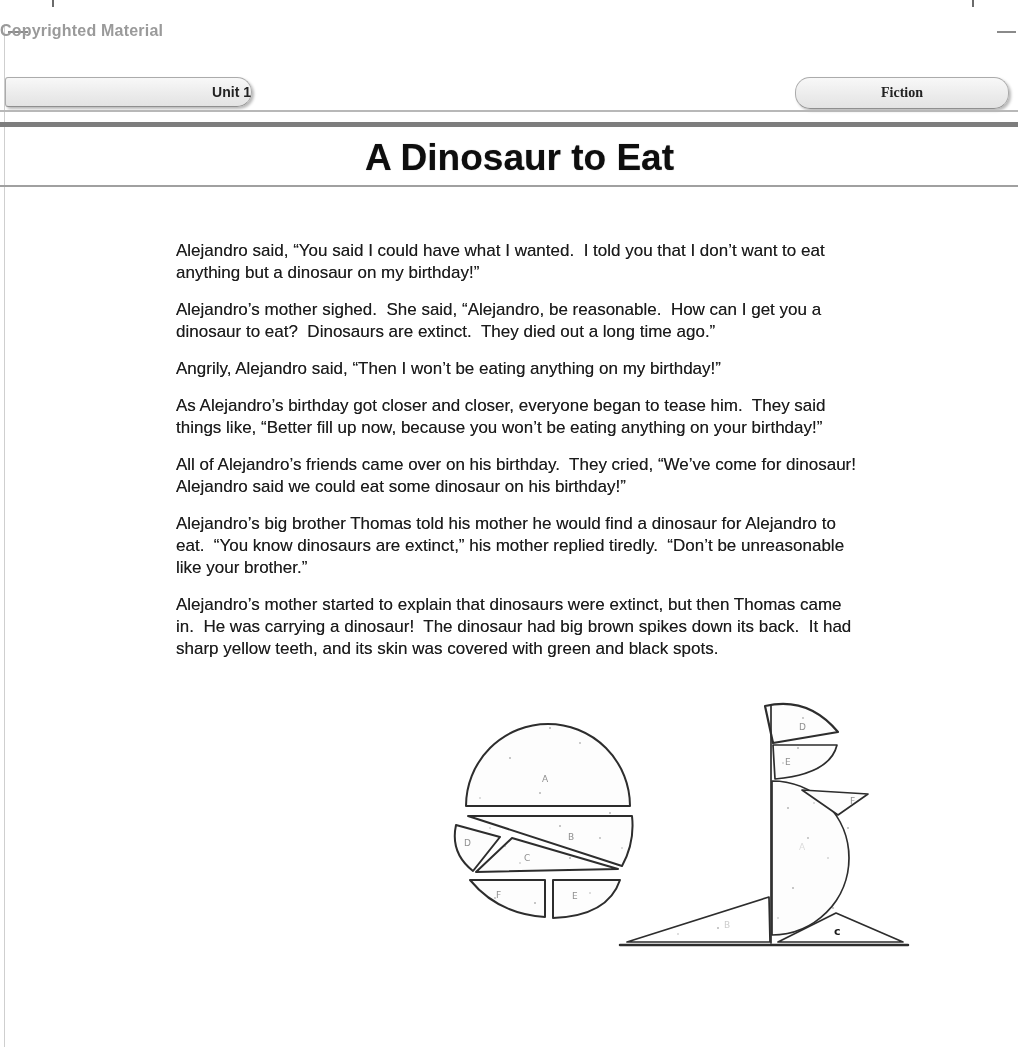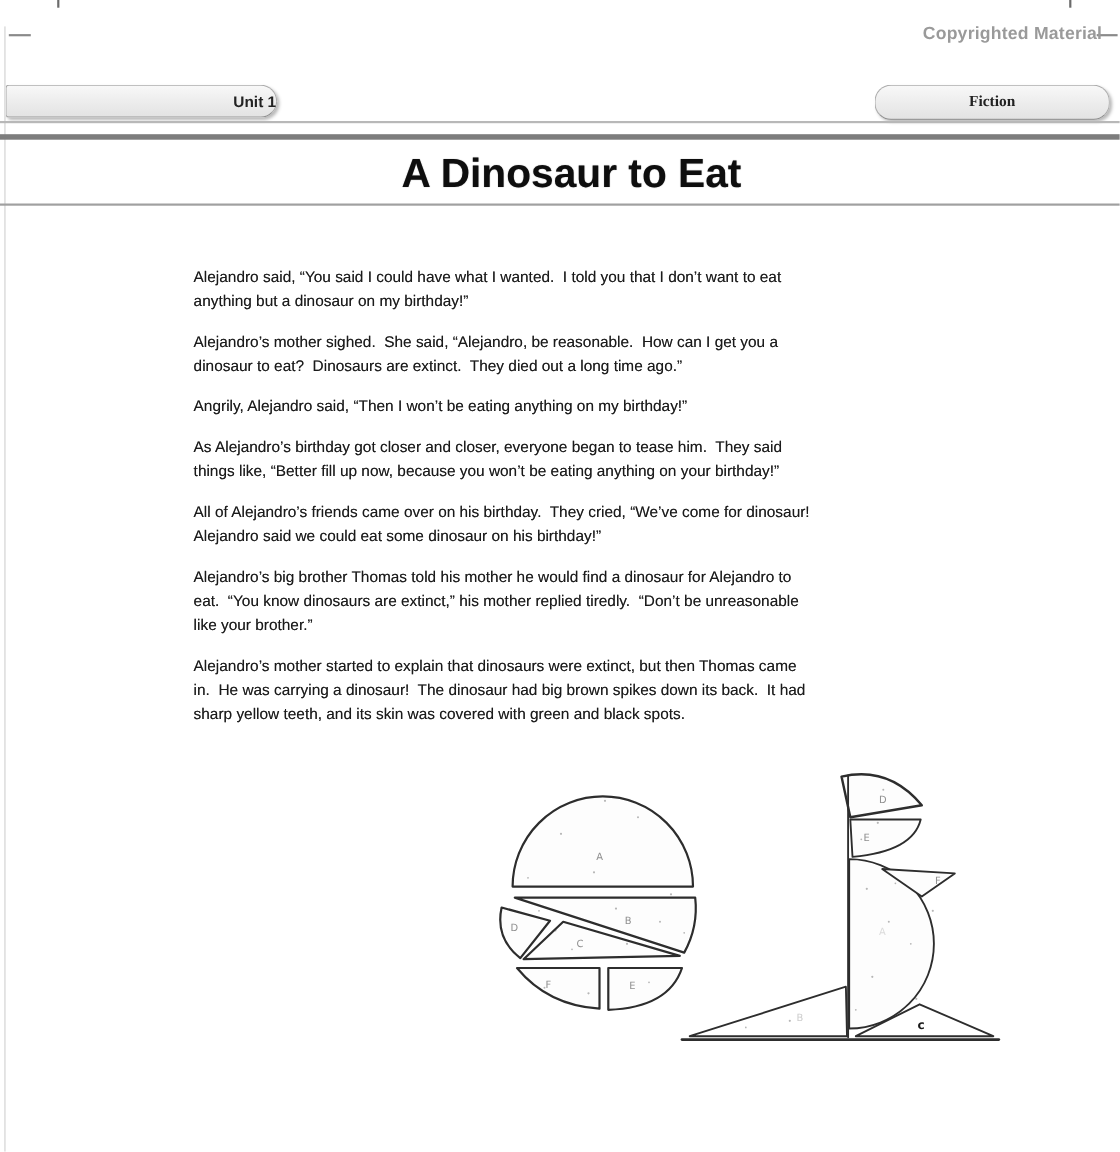--- a/index.html
+++ b/index.html
@@ -6,21 +6,21 @@
   body{position:relative;width:1018px;height:1047px;overflow:hidden;
        font-family:"Liberation Sans",sans-serif;color:#1b1b1b;}
   .abs{position:absolute;}
 
   
   .crop-v{width:2px;height:7px;background:#6b6b6b;}
   .crop-h{width:20px;height:2px;background:#8a8a8a;}
   .page-edge{left:4px;top:24px;width:1px;height:1023px;background:#cfcfcf;}
 
   
-  .copyright{left:0;right:16px;top:22px;text-align:right;font-size:16px;font-weight:bold;
+  .copyright{left:0;right:16px;top:22px;text-align:left;font-size:16px;font-weight:bold;
              color:#9a9a9a;letter-spacing:.2px;}
   .tab{top:77px;height:30px;display:flex;align-items:center;
        background:linear-gradient(180deg,#f8f8f8,#ececec 55%,#e3e3e3);
        border:1px solid #ababab;border-bottom-color:#8f8f8f;
        box-shadow:2px 2px 3px rgba(0,0,0,.28);
        font-size:14px;font-weight:bold;color:#222;}
   .tab-unit{left:5px;width:247px;border-radius:3px 15px 15px 3px;
             justify-content:flex-end;box-sizing:border-box;}
   .tab-fiction{left:795px;width:212px;border-radius:15px;justify-content:center;font-family:Liberation Serif, serif;}
 
@@ -28,21 +28,21 @@
   .rule-1{top:110px;height:2px;background:#b8b8b8;}
   .rule-2{top:122px;height:5px;background:#7d7d7d;}
   .rule-3{top:185px;height:2px;background:#a0a0a0;}
 
   .page-title{left:0;right:0;top:130px;height:55px;line-height:55px;text-align:center;
               font-size:37px;font-weight:700;color:#0e0e0e;
               text-shadow:0 0 1px rgba(0,0,0,.45);margin-left:21px;}
 
   
   .story{left:176px;top:240px;width:700px;}
-  .story p{margin:0 0 15px 0;font-size:14px;line-height:22px;white-space:pre-wrap;
+  .story p{margin:0 0 15px 0;font-size:17px;line-height:22px;white-space:pre-wrap;
            color:#1b1b1b;text-shadow:0 0 .4px rgba(0,0,0,.55);}
 
   
   .illo{position:absolute;}
   .illo path,.illo line{stroke:#2d2d2d;stroke-linejoin:round;stroke-linecap:round;}
   .illo text{font-family:"DejaVu Sans",sans-serif;font-size:9px;fill:#8f8f8f;}
   .illo text.bold{font-size:11px;font-weight:bold;fill:#1a1a1a;}
   .speck{fill:#4a4a4a;opacity:.4;}
 </style>
 </head>

